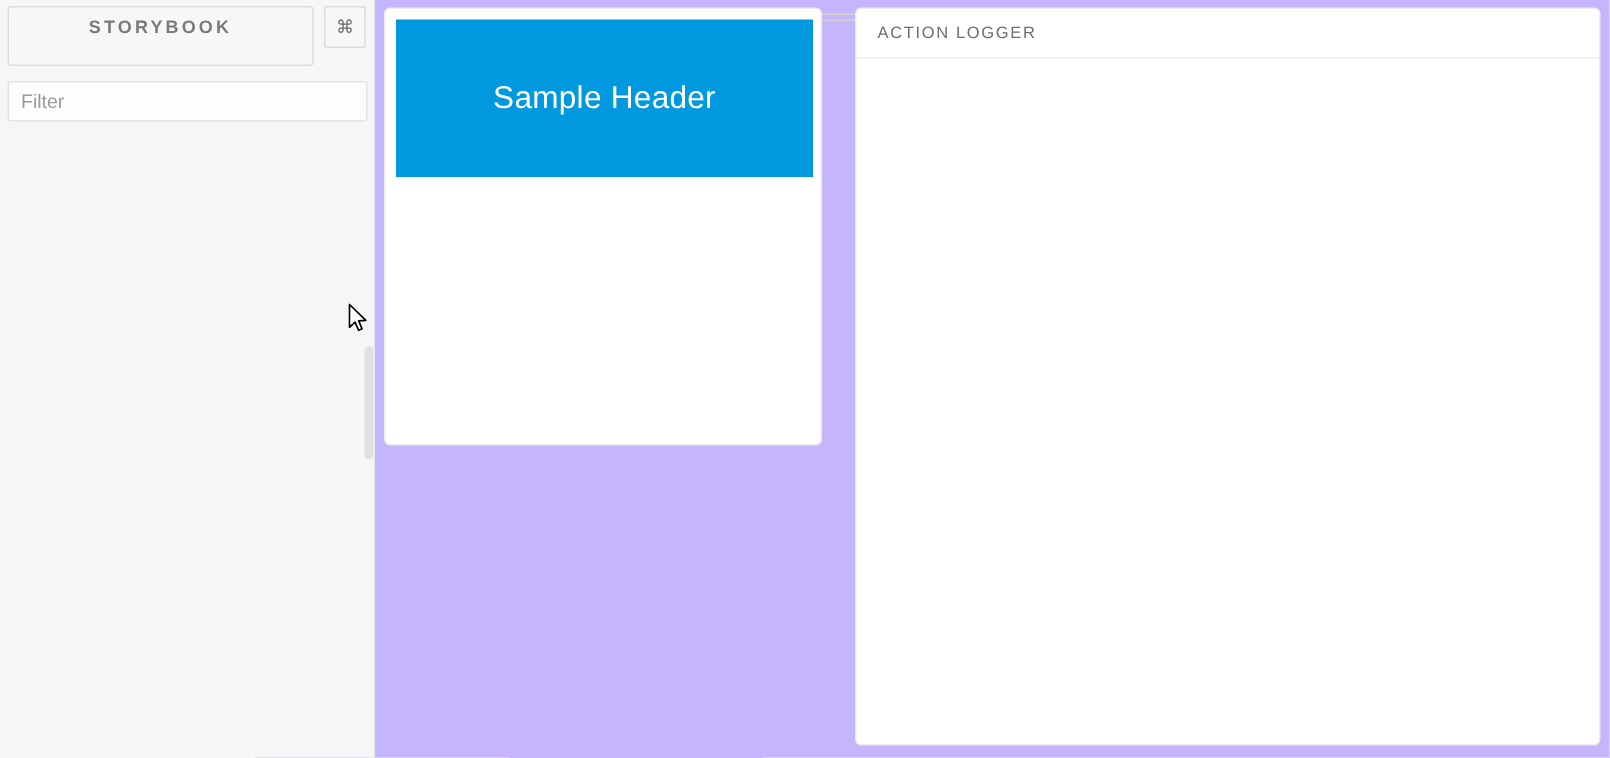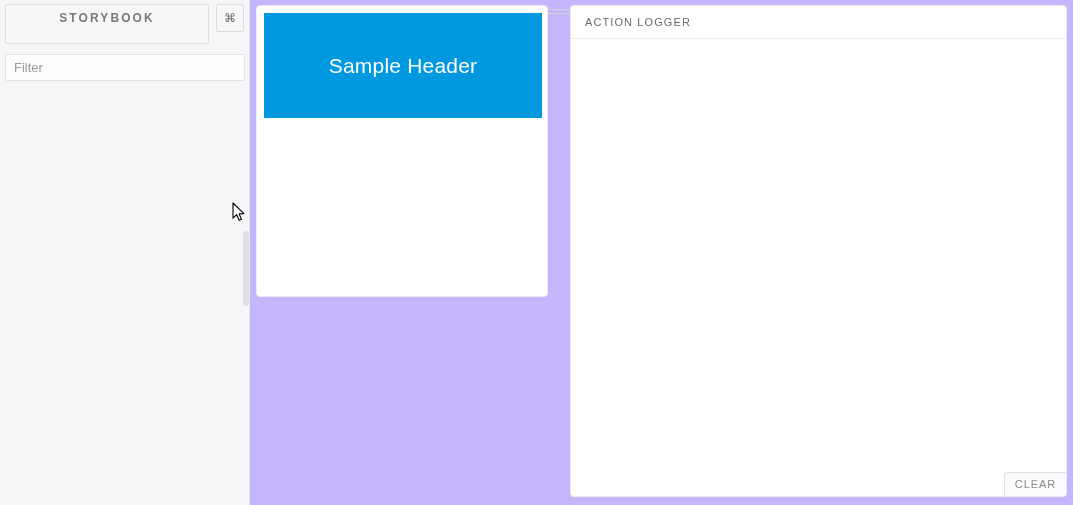--- a/index.html
+++ b/index.html
@@ -326,23 +326,20 @@
 
     <div class="resizer">
       <div class="resizer-grip">
         <span></span>
           <span></span>
       </div>
     </div>
 
     <div class="logger-panel">
       <div class="logger-header">ACTION LOGGER</div>
-      <div class="logger-body">
-        <div class="clear-button">CLEAR</div>
-      </div>
     </div>
 
   </div>
 
   <svg class="cursor" id="mouse-cursor" viewBox="0 0 13 20" xmlns="http://www.w3.org/2000/svg" style="left: 232px; top: 202px;">
     <path d="M1,1 L1,16.2 L4.7,12.7 L7.1,18.2 L9.4,17.2 L7.1,11.9 L11.9,11.6 Z" fill="#ffffff" stroke="#000000" stroke-width="1.1" stroke-linejoin="round"></path>
   </svg>
 
 </div>
 

